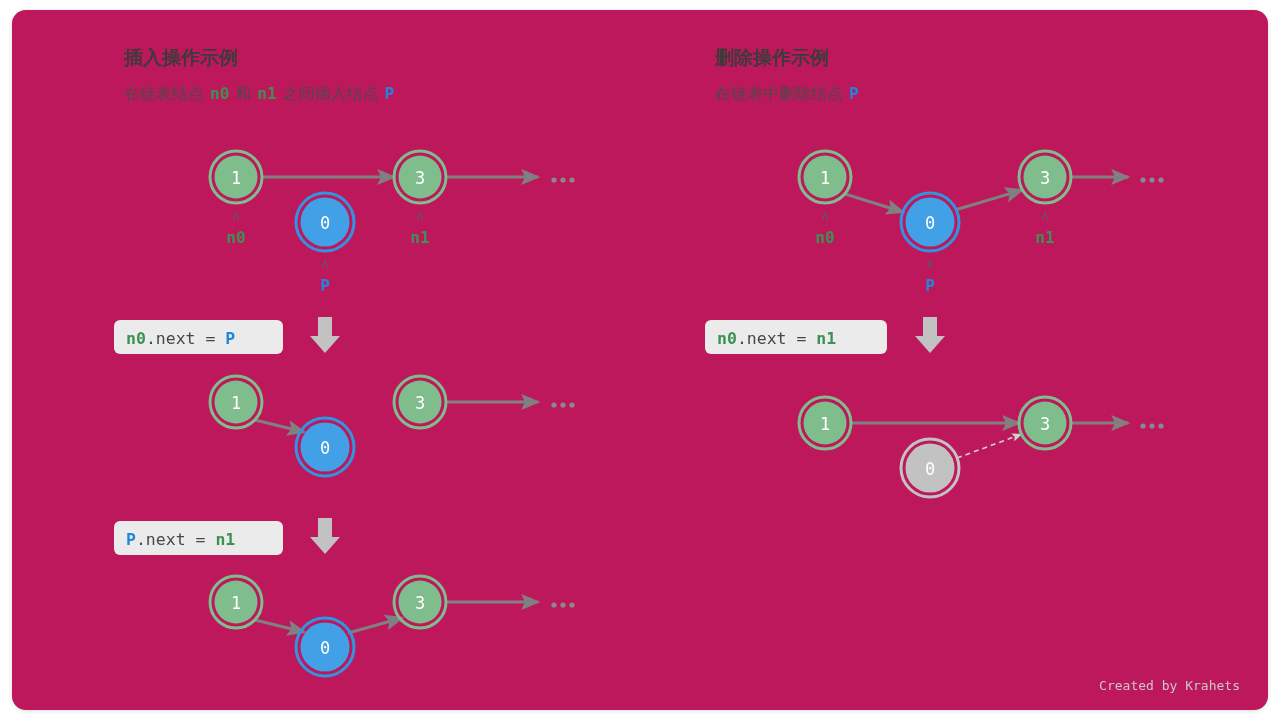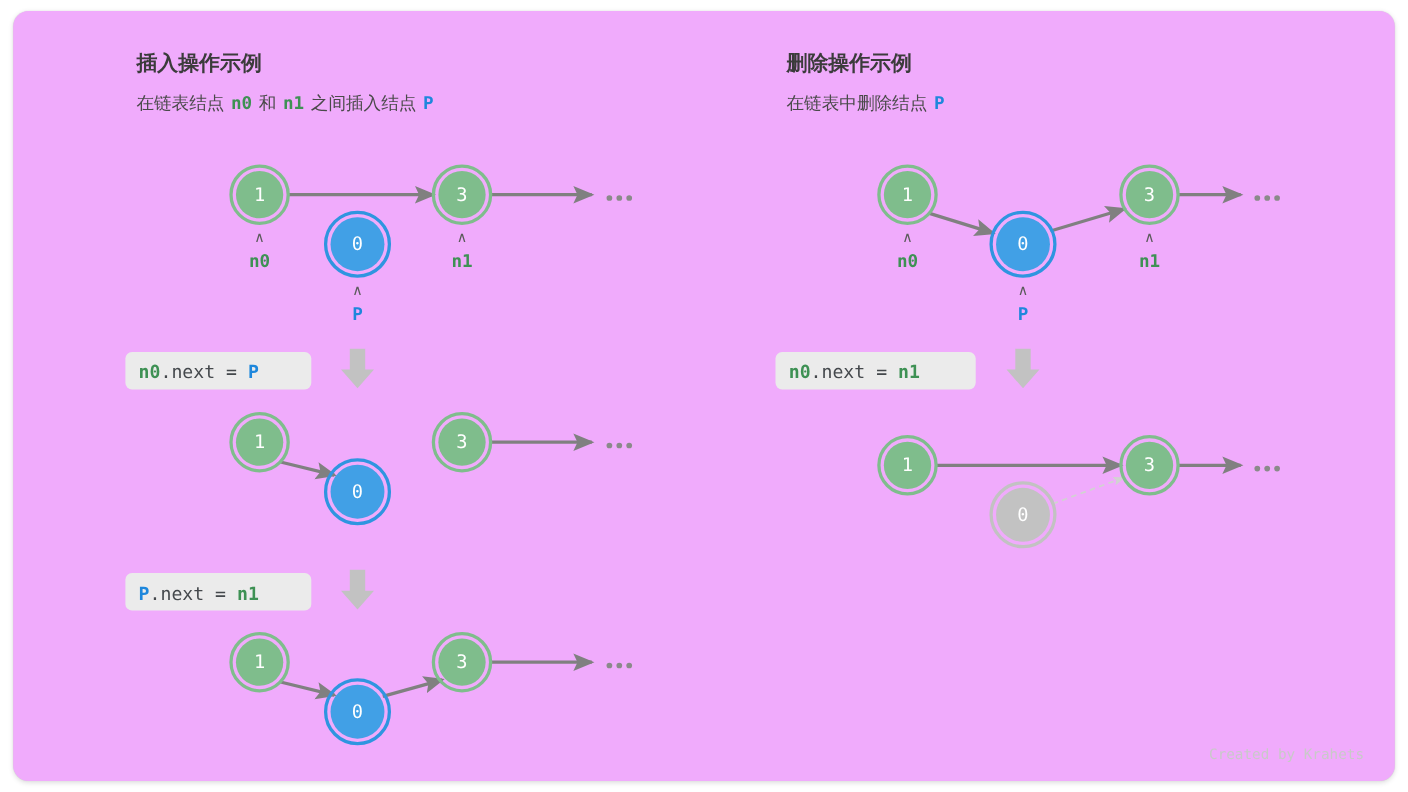--- a/index.html
+++ b/index.html
@@ -13,21 +13,21 @@
     height: 720px;
     font-family: "Liberation Sans", sans-serif;
     overflow: hidden;
   }
   #figure-card {
     position: absolute;
     left: 12px;
     top: 10px;
     width: 1256px;
     height: 700px;
-    background: #f0abfc;
+    background: #be185d;
     border-radius: 14px;
     box-shadow: 0 1px 5px rgba(0,0,0,0.13), 0 0 1px rgba(0,0,0,0.12);
     overflow: hidden;
   }
   #diagram-svg {
     position: absolute;
     left: 0;
     top: 0;
     display: block;
   }

